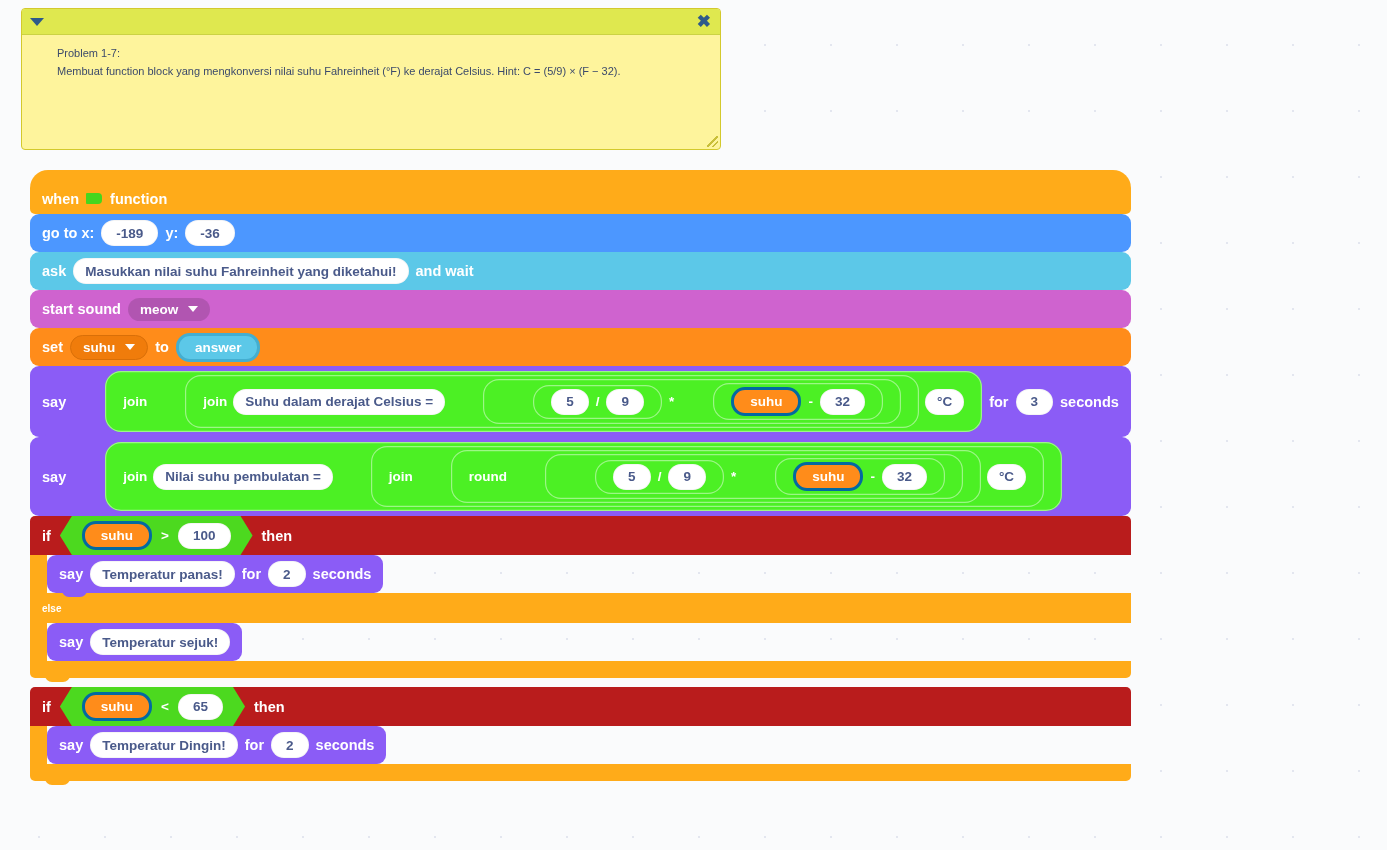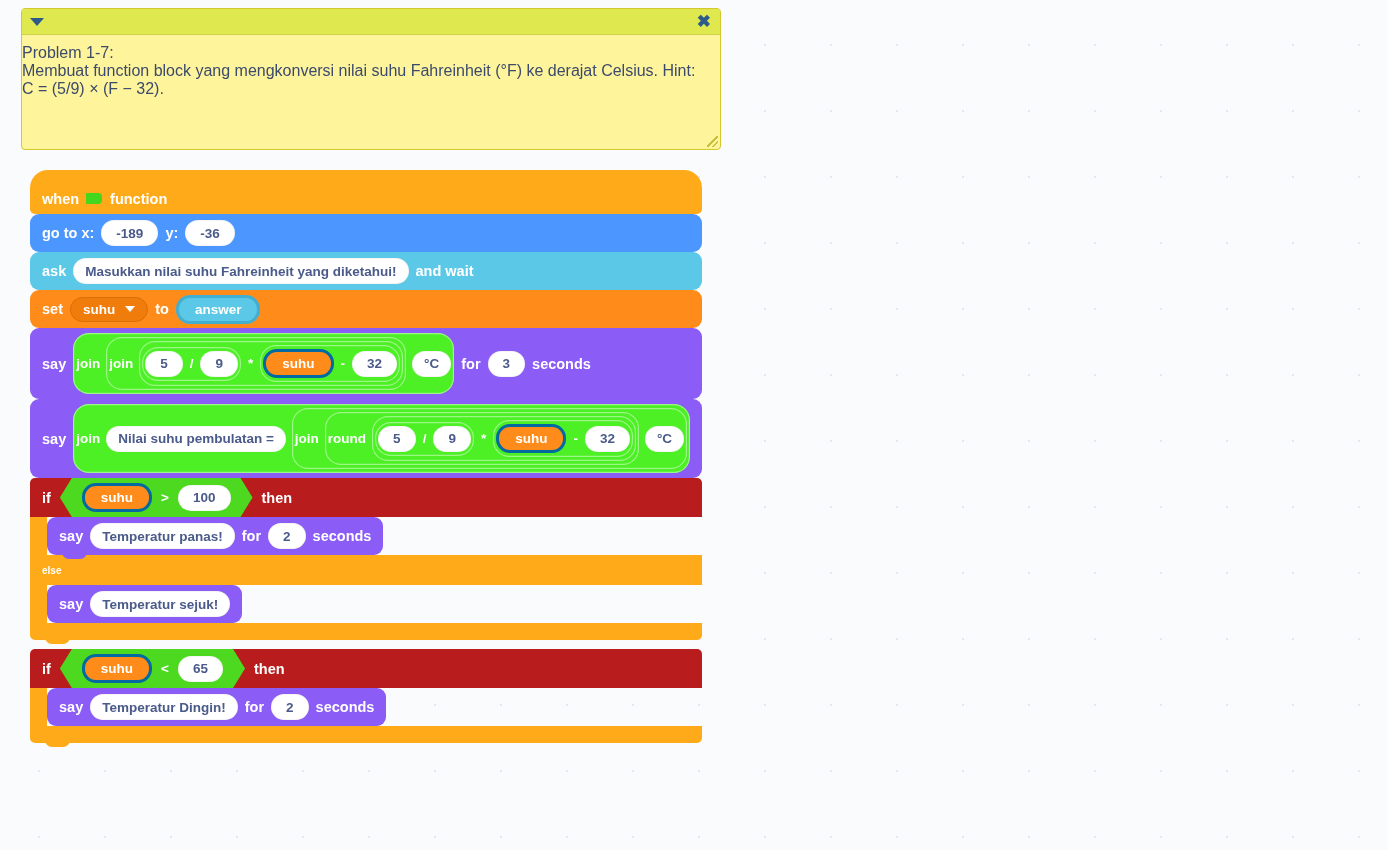--- a/index.html
+++ b/index.html
@@ -28,22 +28,22 @@
   }
   .c-arrow{
     width:0;height:0;border-left:7px solid transparent;border-right:7px solid transparent;
     border-top:8px solid #2e5a8a;cursor:pointer;
   }
   .c-close{
     color:#2e5a8a;font-size:17px;font-weight:bold;line-height:1;cursor:pointer;
     letter-spacing:-1px;
   }
   .comment-body{
-    padding:9px 12px 0 0;font-size:16px;color:#3c4a6b;
-    line-height:18px;white-space:pre-line;
+    padding:9px 12px 0 0;font-size:11px;color:#3c4a6b;
+    line-height:18px;white-space:pre-line;margin-left:35px;
   }
   .c-resize{
     position:absolute;right:2px;bottom:2px;width:11px;height:11px;
     background:
       linear-gradient(135deg,transparent 45%,#c9bf3a 45%,#c9bf3a 55%,transparent 55%),
       linear-gradient(135deg,transparent 70%,#c9bf3a 70%,#c9bf3a 80%,transparent 80%);
     cursor:nwse-resize;
   }
 
   
@@ -106,23 +106,24 @@
   }
   .dd.vars-dd{background:#f07c0b;border:1px solid #d96f08;}
   .dd .caret{
     width:0;height:0;border-left:5px solid transparent;border-right:5px solid transparent;
     border-top:6px solid #fff;
   }
 
   
   .op{
     background:#4cf024;color:#fff;border-radius:16px;
-    padding:4px 3px;display:inline-flex;align-items:center;
+    padding:4px 18px;display:inline-flex;align-items:center;
     font-size:13.5px;font-weight:bold;
     box-shadow:inset 0 0 0 1.2px rgba(255,255,255,0.45);
+    margin-left:32px;
   }
   .op > *{margin-right:6px;}
   .op > *:last-child{margin-right:0;}
   .op .sym{color:#fff;font-weight:bold;padding:0 1px;}
 
   
   .bool{
     background:#4cd91f;color:#fff;font-size:13.5px;font-weight:bold;
     display:inline-flex;align-items:center;gap:9px;
     padding:5px 22px;
@@ -192,37 +193,45 @@
     <span class="lbl">y:</span>
     <span class="oval num">-36</span>
   </div>
 
   <div class="blk c-sensing">
     <span class="lbl">ask</span>
     <span class="oval txt">Masukkan nilai suhu Fahreinheit yang diketahui!</span>
     <span class="lbl">and wait</span>
   </div>
 
+  <div class="blk c-sound">
+    <span class="lbl">start sound</span>
+    <span class="dd">
+      <span>meow</span>
+      <span class="caret"></span>
+    </span>
+  </div>
 
   <div class="blk c-vars">
     <span class="lbl">set</span>
     <span class="dd vars-dd">
       <span>suhu</span>
       <span class="caret"></span>
     </span>
     <span class="lbl">to</span>
     <span class="reporter answer">answer</span>
   </div>
 
   <div class="blk c-looks" style="padding-top:5px;padding-bottom:5px;">
     <span class="lbl">say</span>
     <span class="op">
       <span class="lbl">join</span>
       <span class="op">
         <span class="lbl">join</span>
+        <span class="oval txt">Suhu dalam derajat Celsius =</span>
         <span class="op">
           <span class="op">
             <span class="oval num">5</span>
             <span class="sym">/</span>
             <span class="oval num">9</span>
           </span>
           <span class="sym">*</span>
           <span class="op">
             <span class="reporter">suhu</span>
             <span class="sym">-</span>

